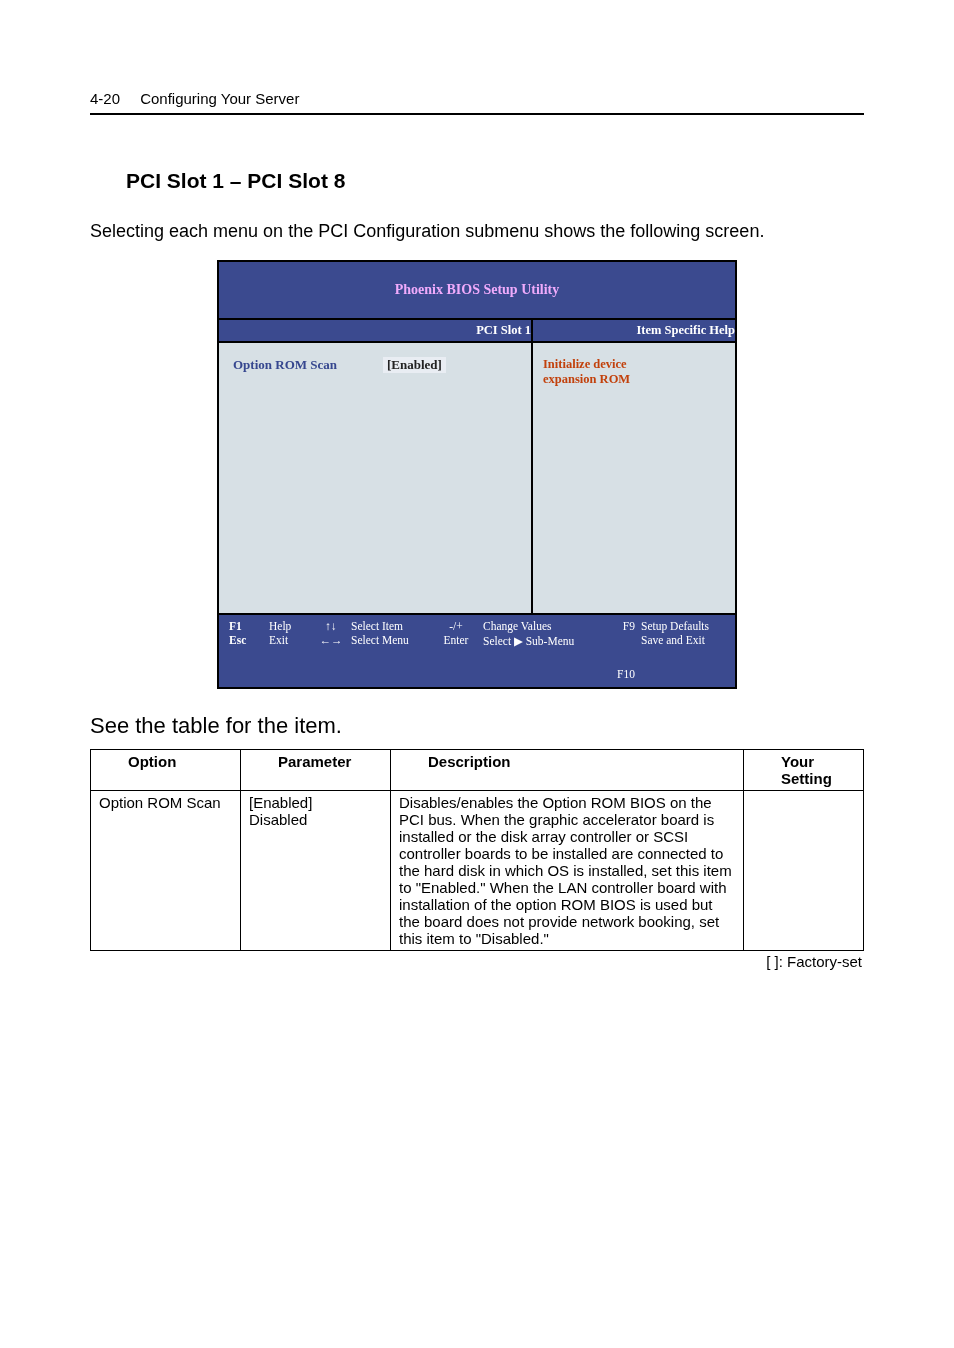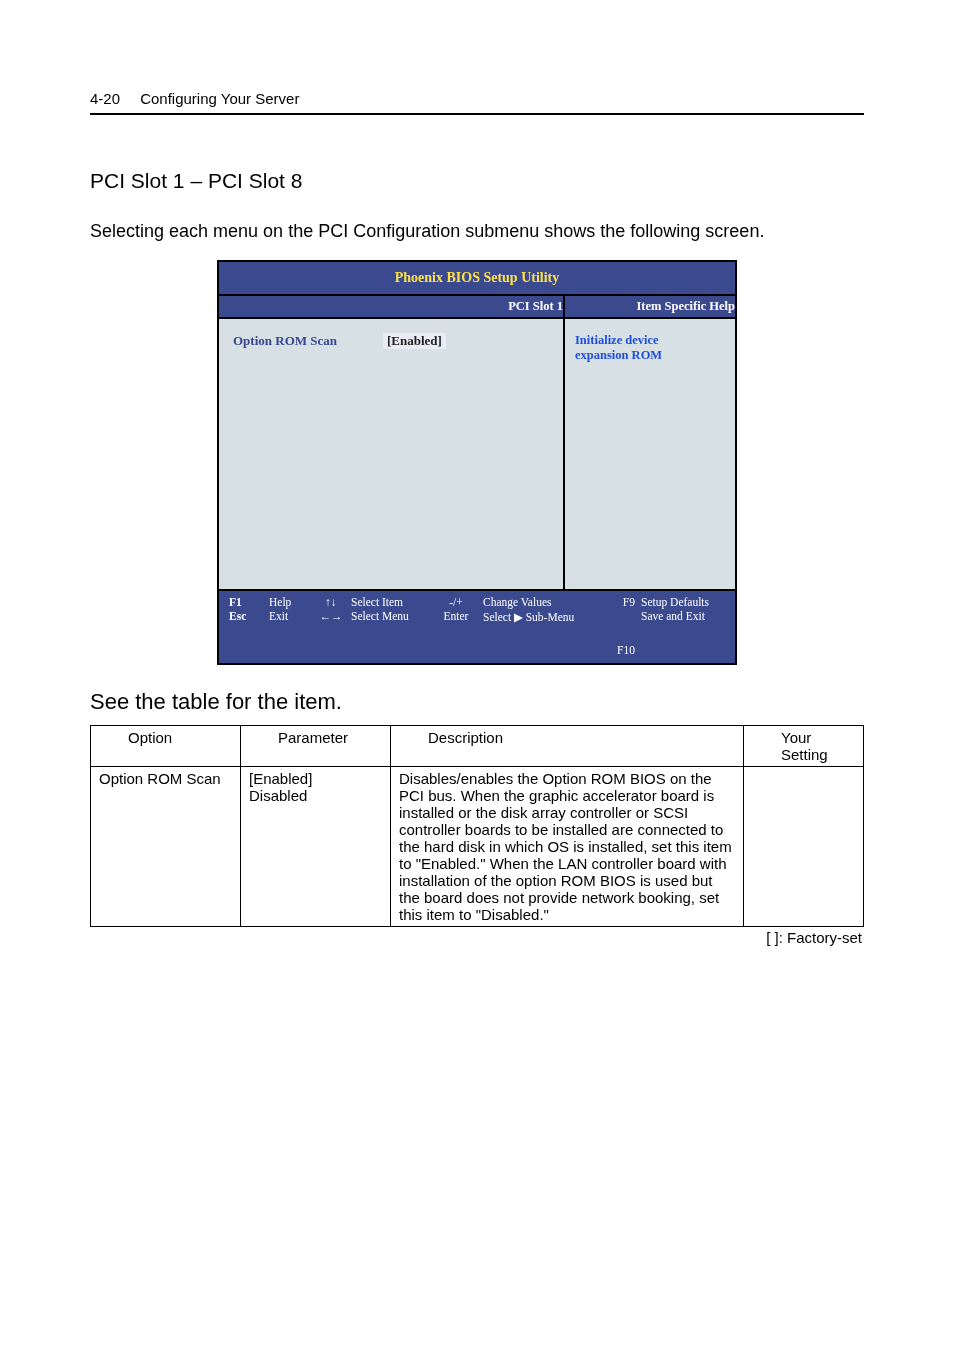--- a/index.html
+++ b/index.html
@@ -3,53 +3,53 @@
 <meta charset="utf-8">
 <style>
   * { box-sizing: border-box; margin: 0; padding: 0; }
   html, body { width: 954px; height: 1348px; background: #fff; font-family: Arial, Helvetica, sans-serif; color: #000; }
   .page { padding: 90px 90px 40px 90px; }
 
   .running-header { font-size: 15px; margin-bottom: 6px; }
   .running-header .pagenum { display: inline-block; width: 46px; }
   .hr-top { border: none; border-top: 2px solid #000; margin-bottom: 54px; }
 
-  h2.section { font-size: 21px; font-weight: normal; margin-bottom: 28px; }
+  h2.section { font-size: 21px; font-weight: bold; margin-bottom: 28px; margin-left: 36px; }
   p.intro { font-size: 18px; margin-bottom: 18px; }
 
   
   .bios-wrap { width: 520px; margin: 0 auto 24px auto; border: 2px solid #000; background: #3b4a8f; color: #fff; font-family: "Times New Roman", Times, serif; }
-  .bios-title { font-size: 14px; font-weight: bold; text-align: center; padding: 8px 0; color: #fde047; }
+  .bios-title { font-size: 14px; font-weight: bold; text-align: center; padding: 20px 0; color: #f0abfc; }
   .bios-tabs { background: #3b4a8f; padding: 0 0 0 90px; height: 22px; }
   .bios-tab { display: inline-block; background: #d7e0e5; color: #000; padding: 2px 18px; font-size: 13px; position: relative; top: 1px; }
   .bios-body { display: flex; background: #d7e0e5; color: #000; border-top: 2px solid #000; border-bottom: 2px solid #000; }
   .bios-left { flex: 1; border-right: 2px solid #000; }
-  .bios-right { width: 170px; }
+  .bios-right { width: 202px; }
   .panel-title { background: #3b4a8f; color: #fff; font-size: 12.5px; text-align: right; padding: 3px 0; border-bottom: 2px solid #000; font-weight: bold; }
   .panel-content { padding: 14px 14px 150px 14px; font-size: 13px; font-weight: bold; color: #36478f; min-height: 270px; }
   .opt-row { display: flex; }
   .opt-label { width: 150px; }
   .opt-value { background: #e9edf3; color: #222; padding: 0 4px; font-weight: bold; }
-  .help-content { padding: 14px 10px; font-size: 12.5px; font-weight: bold; color: #1d4ed8; min-height: 270px; }
+  .help-content { padding: 14px 10px; font-size: 12.5px; font-weight: bold; color: #c2410c; min-height: 270px; }
   .bios-footer { background: #3b4a8f; color: #fff; font-size: 11.5px; display: flex; padding: 5px 10px 7px 10px; }
   .bf-col { display: flex; flex-direction: column; gap: 2px; }
   .bf-col.c1 { flex: 0 0 40px; font-weight: bold; }
   .bf-col.c2 { flex: 0 0 46px; }
   .bf-col.c3 { flex: 0 0 32px; text-align: center; }
   .bf-col.c4 { flex: 0 0 86px; padding-left: 4px; }
   .bf-col.c5 { flex: 0 0 46px; text-align: center; }
   .bf-col.c6 { flex: 0 0 120px; padding-left: 4px; }
   .bf-col.c7 { flex: 0 0 36px; text-align: right; gap: 36px; }
   .bf-col.c8 { flex: 1; padding-left: 6px; }
 
   p.see { font-size: 22px; margin: 10px 0 10px 0; }
 
   table.spec { width: 100%; border-collapse: collapse; font-size: 15px; }
   table.spec th, table.spec td { border: 1.5px solid #000; padding: 3px 8px; vertical-align: top; text-align: left; }
-  table.spec th { font-weight: normal; padding-left: 37px; }
+  table.spec th { font-weight: bold; padding-left: 37px; }
   .col-opt { width: 150px; }
   .col-param { width: 150px; }
   .col-set { width: 120px; }
 
   .legend { text-align: right; font-size: 15px; margin-top: 2px; padding-right: 2px; }
 </style>
 </head>
 <body>
 
 <div class="page">

